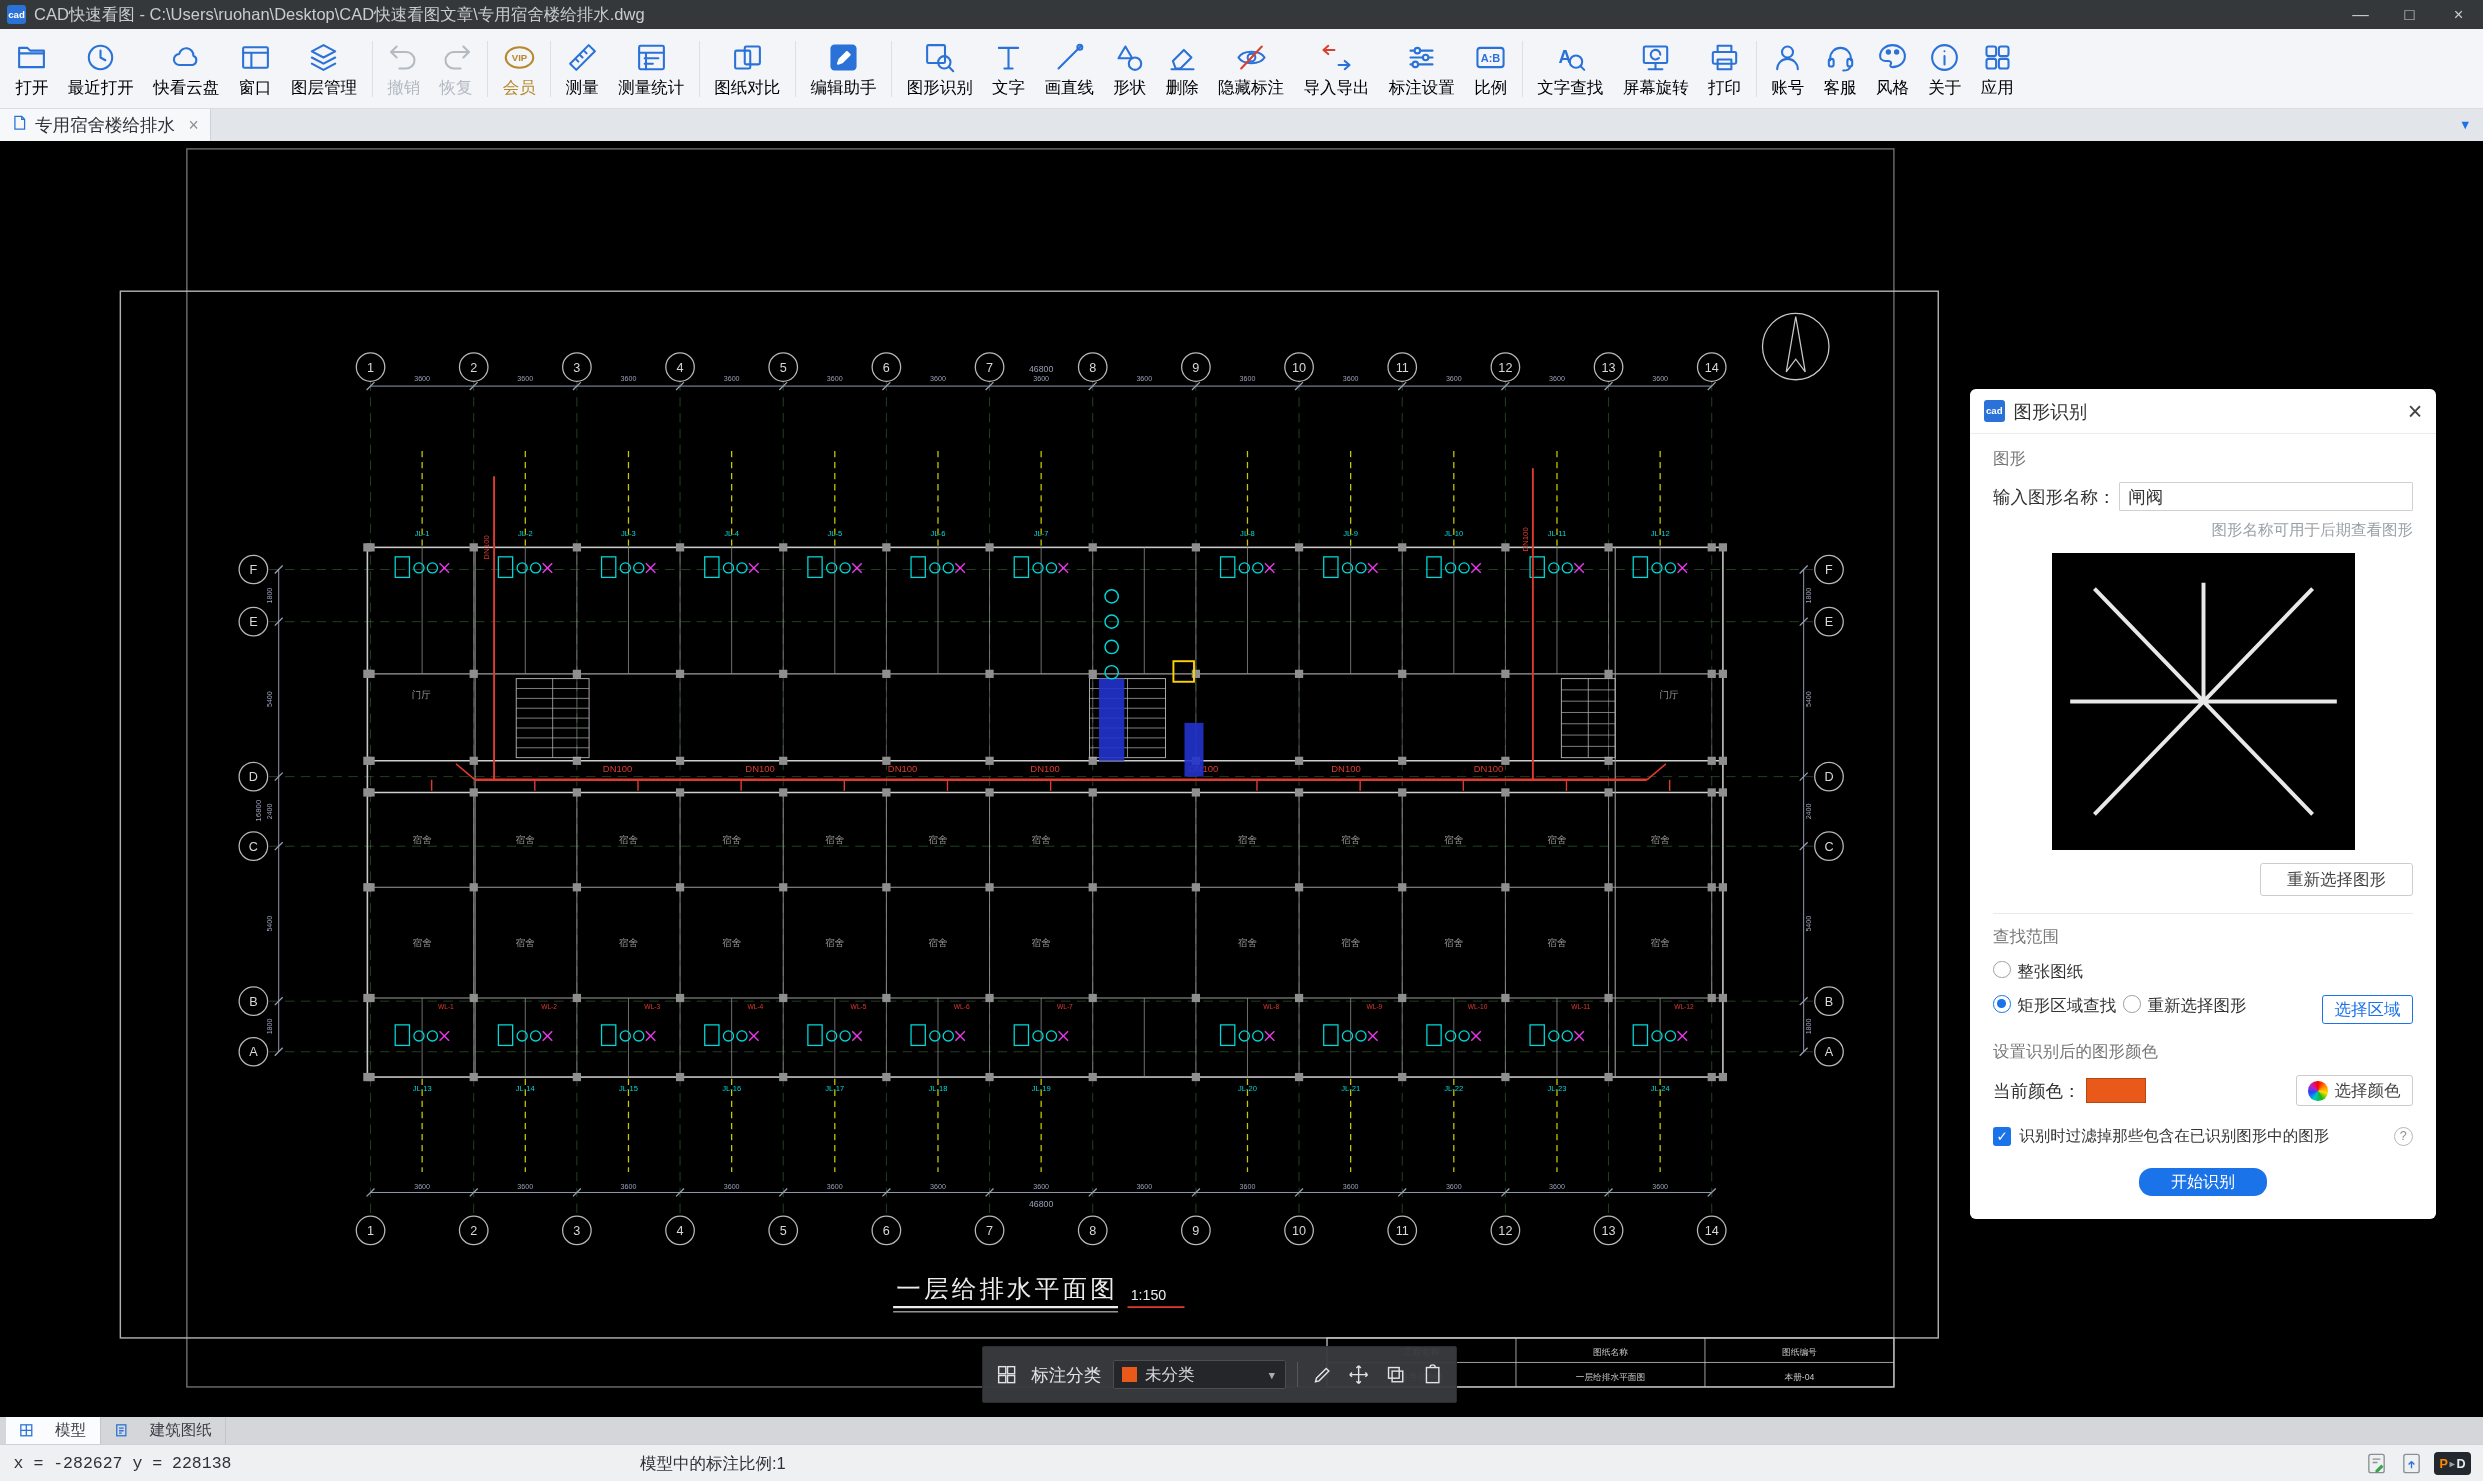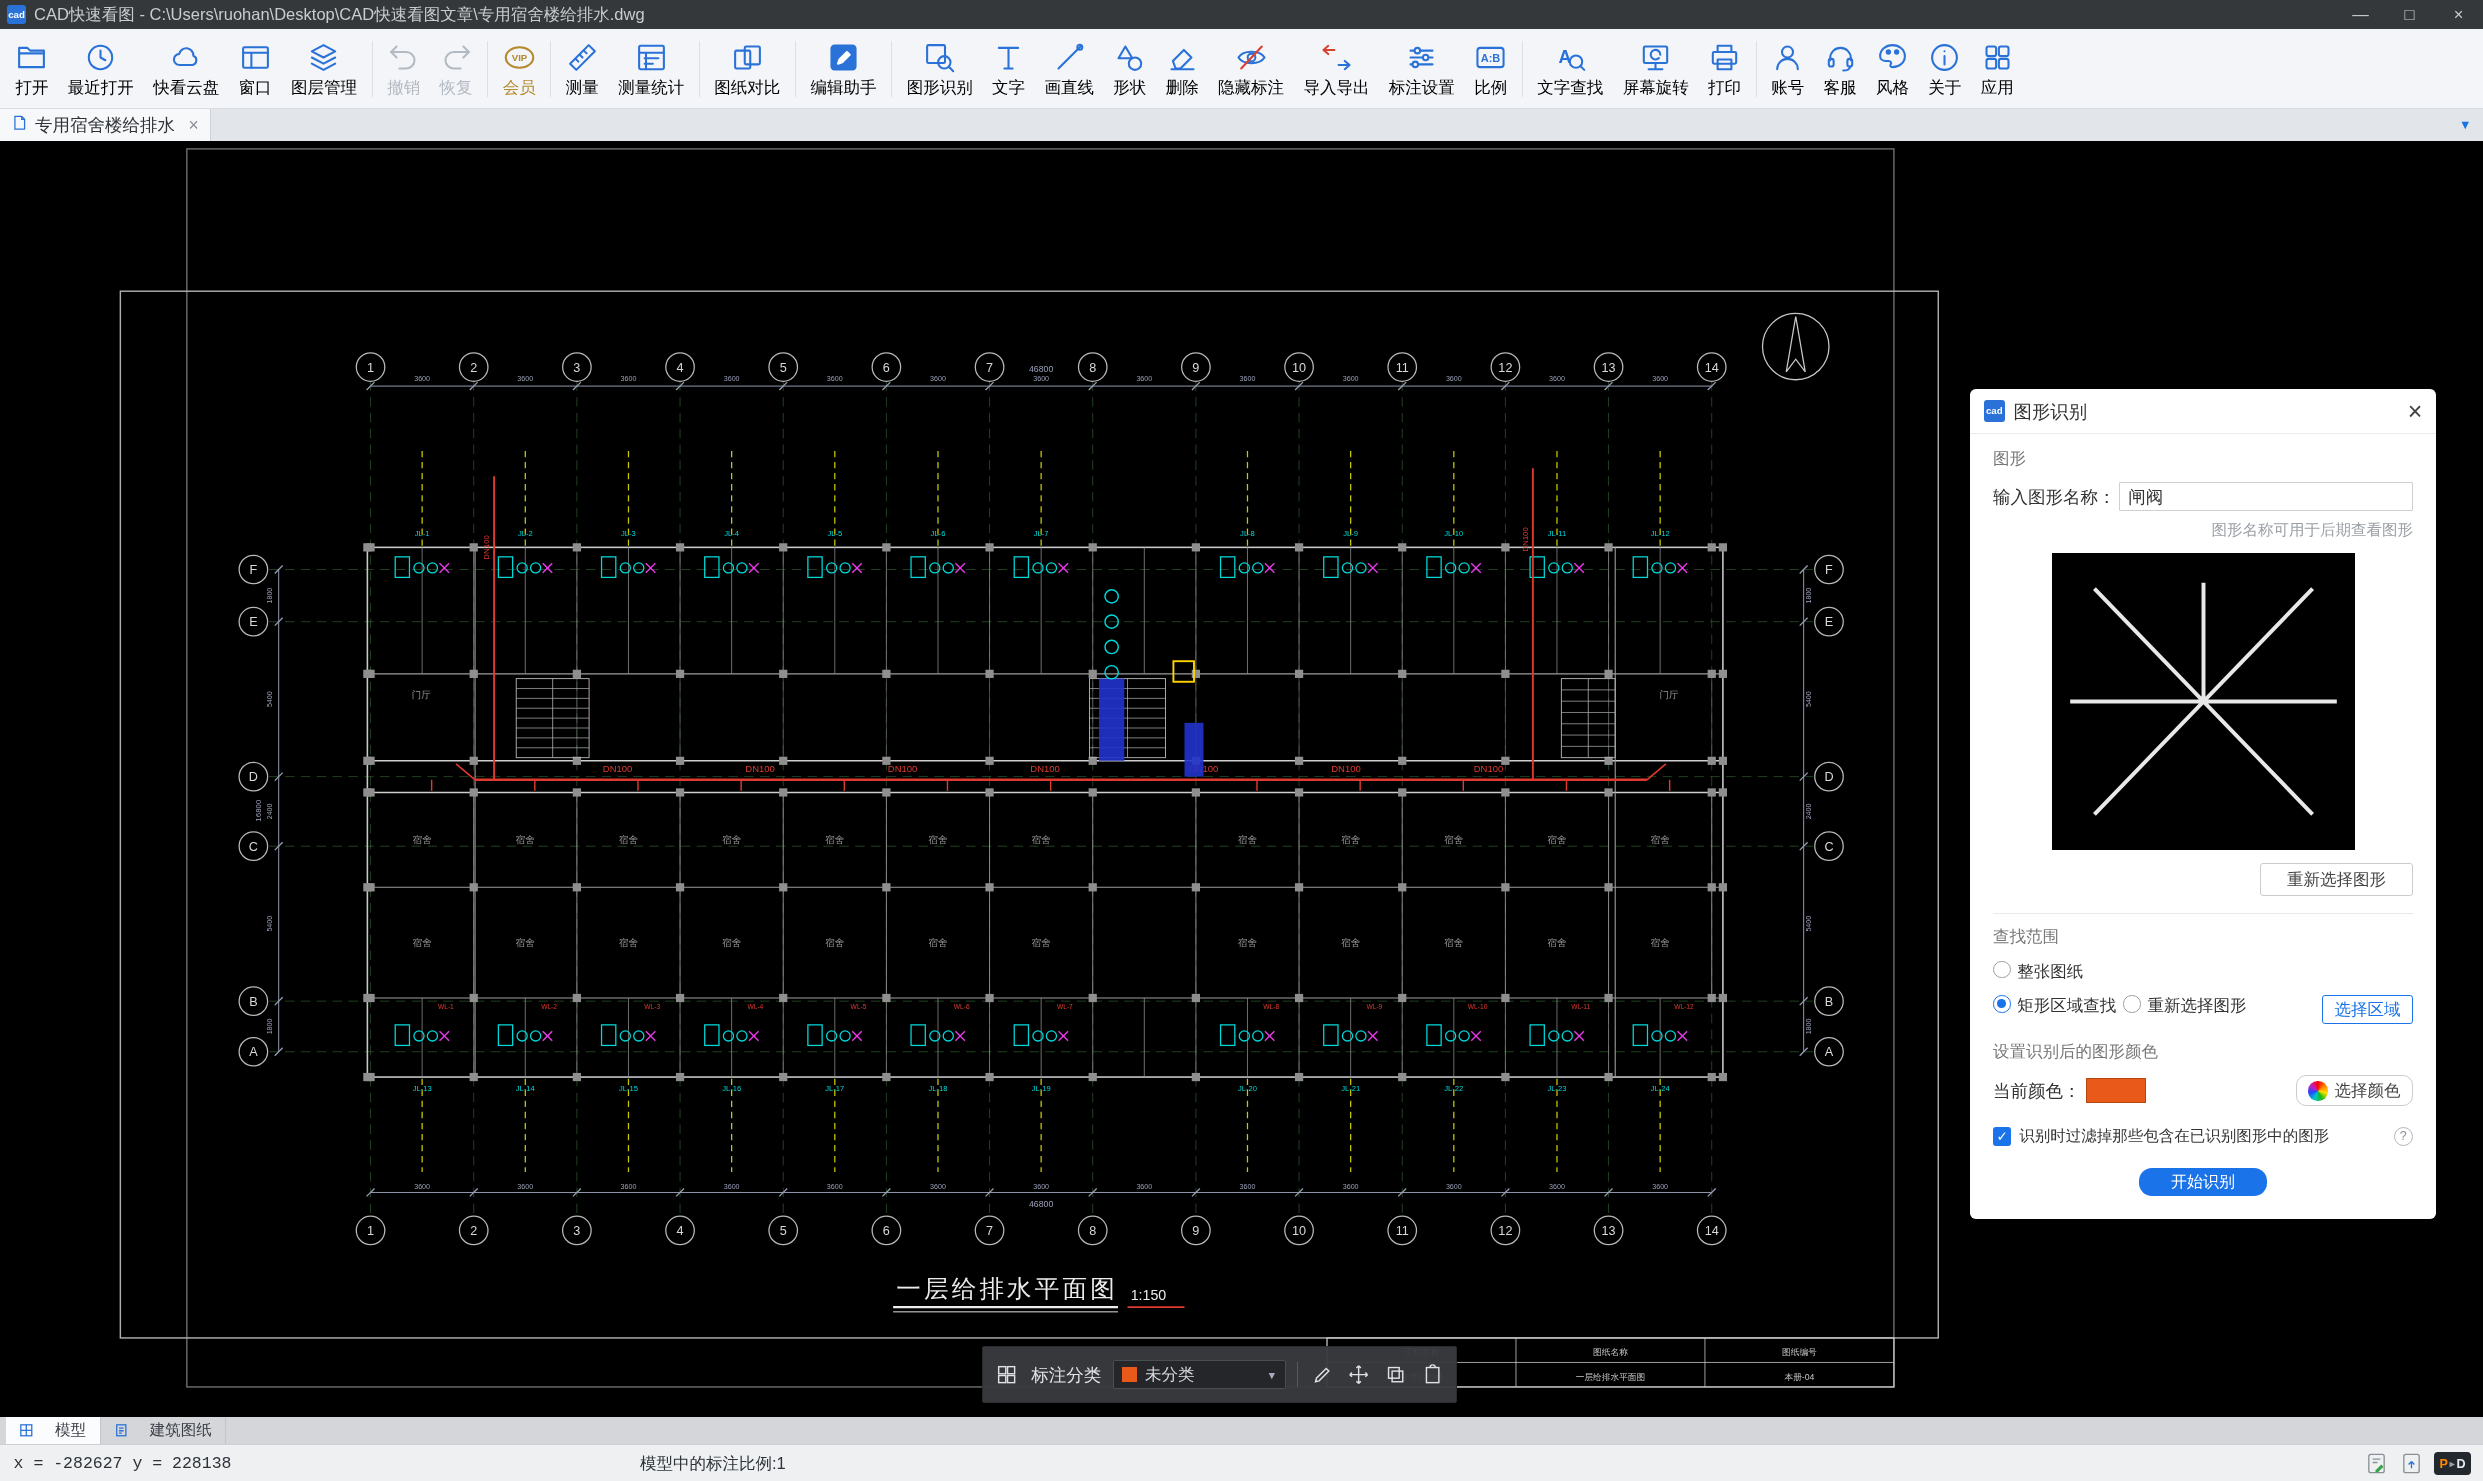--- a/index.html
+++ b/index.html
@@ -75,21 +75,21 @@
   .radio-row { display:flex; align-items:flex-start; margin-top:12.6px; gap:6.8px; font-size:16.5px; }
   .radio { width:17.5px; height:17.5px; border:1.5px solid #9aa0a6; border-radius:50%; position:relative; flex:0 0 auto; cursor:pointer; }
   .radio.sel { border-color:var(--accent); }
   .radio.sel::after { content:""; position:absolute; left:2.9px; top:2.9px; width:8.7px; height:8.7px; border-radius:50%;
                       background:var(--accent); }
   .sel-area-btn { margin-left:auto; height:29px; padding:0 11.6px; border:1px solid var(--accent); color:var(--accent);
                   background:#fff; border-radius:2.9px; font-size:16.5px; font-family:inherit; cursor:pointer; }
   .color-row { display:flex; align-items:center; margin-top:12.6px; }
   .swatch { width:60px; height:25px; border:1px solid #b5480f; margin-left:5.8px; }
   .pick-color { margin-left:auto; height:31px; display:flex; align-items:center; gap:6.8px; border:1px solid #ccc;
-                border-radius:10px; padding:0 11.6px; background:#fff; font-size:16.5px; color:#444; font-family:inherit; cursor:pointer; }
+                border-radius:3px; padding:0 11.6px; background:#fff; font-size:16.5px; color:#444; font-family:inherit; cursor:pointer; }
   .color-wheel { width:19.4px; height:19.4px; border-radius:50%;
                  background:conic-gradient(#f00,#ff8000,#ffe000,#18b818,#00c8c8,#2048ff,#c020c0,#f00); }
   .check-row { display:flex; align-items:center; margin-top:19.4px; gap:7.8px; font-size:15.5px; }
   .checkbox { width:18.4px; height:18.4px; background:var(--accent); border-radius:2.9px; color:#fff; display:flex;
               align-items:center; justify-content:center; font-size:13.6px; flex:0 0 auto; cursor:pointer; }
   .help { width:19.4px; height:19.4px; border:1px solid #b5b8bd; border-radius:50%; color:#8a8f96; display:flex;
           align-items:center; justify-content:center; font-size:12.6px; margin-left:auto; flex:0 0 auto; cursor:pointer; }
   .start-btn { display:block; margin:21.3px auto 0; width:128px; height:28px; background:var(--accent); color:#fff;
                border:none; border-radius:13px; font-size:16px; font-family:inherit; cursor:pointer; }
 

